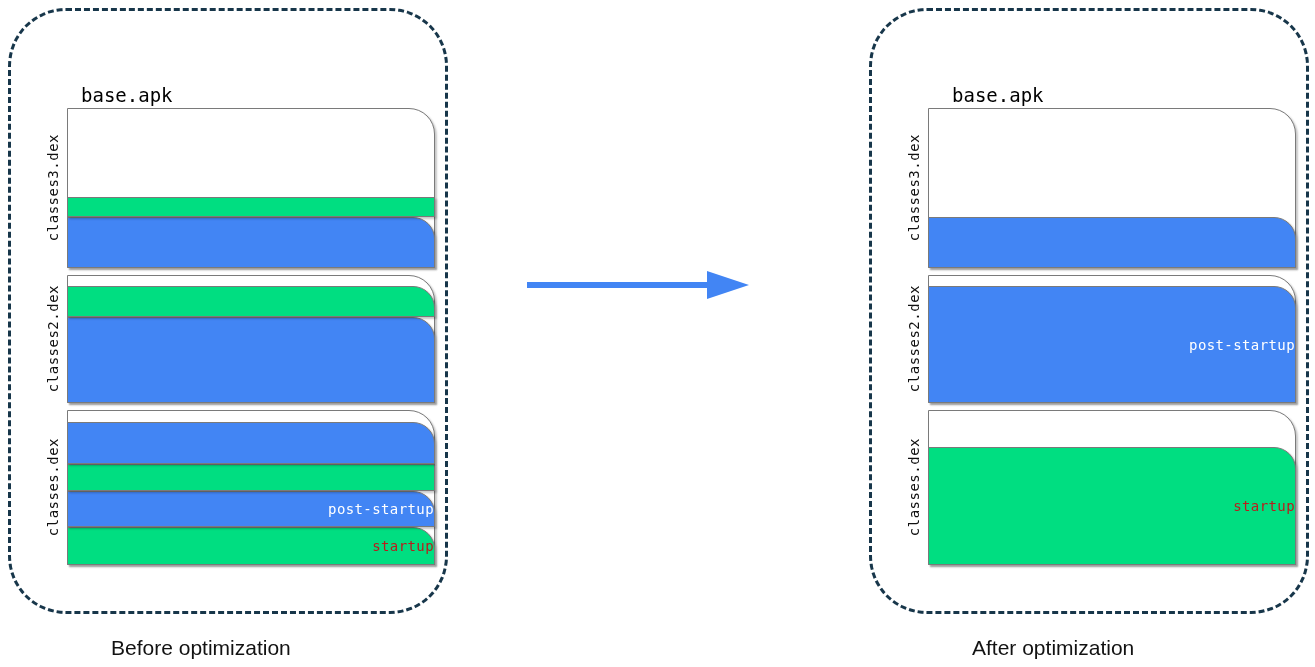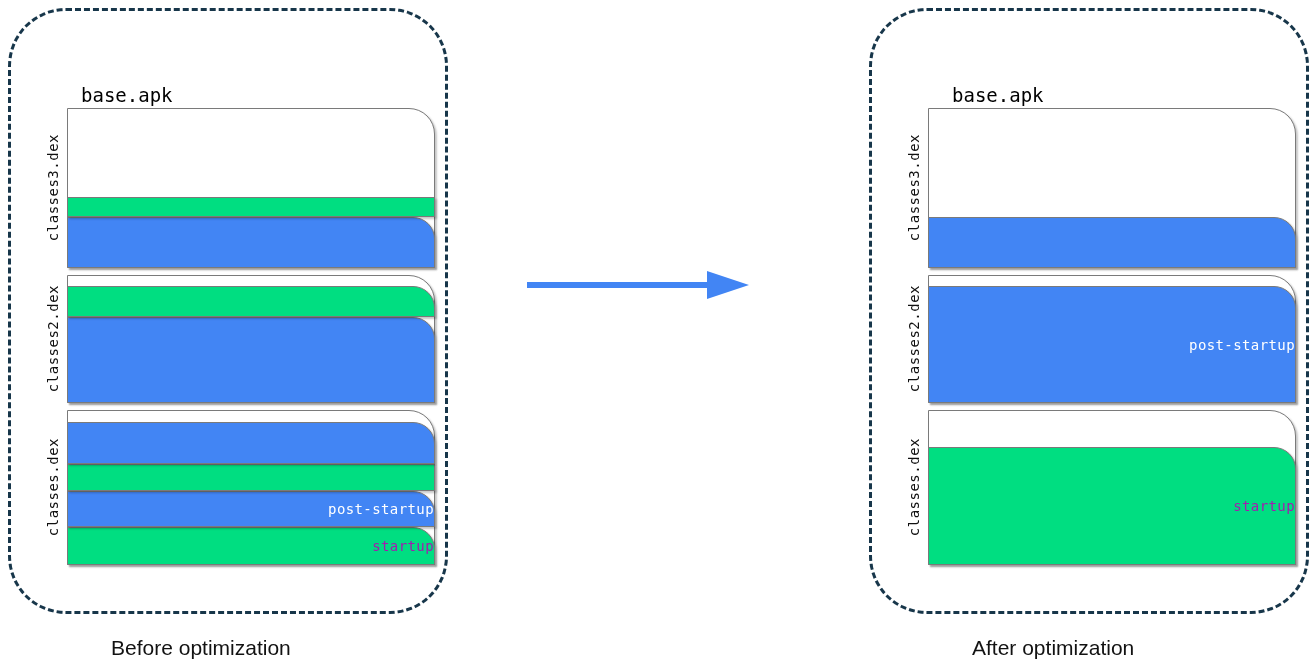--- a/index.html
+++ b/index.html
@@ -103,21 +103,21 @@
   }
   .seg.flat-corner { border-top-right-radius: 0; }
   .seg-label {
     font-family: "DejaVu Sans Mono", "Liberation Mono", monospace;
     font-size: 14px;
     letter-spacing: 0.4px;
     white-space: nowrap;
     pointer-events: none;
   }
   .seg-label.on-blue  { color: #ffffff; }
-  .seg-label.on-green { color: #a21caf; }
+  .seg-label.on-green { color: #b91c1c; }
 
   
   .arrow-wrap {
     position: absolute;
     left: 525px;
     top: 268px;
     width: 230px;
     height: 34px;
   }
 

